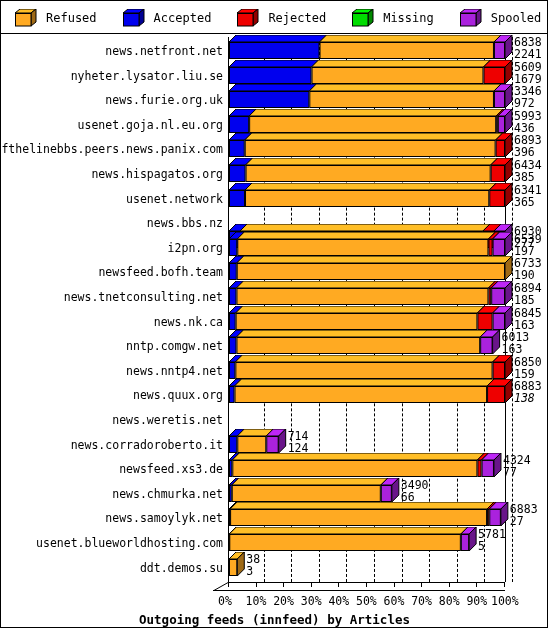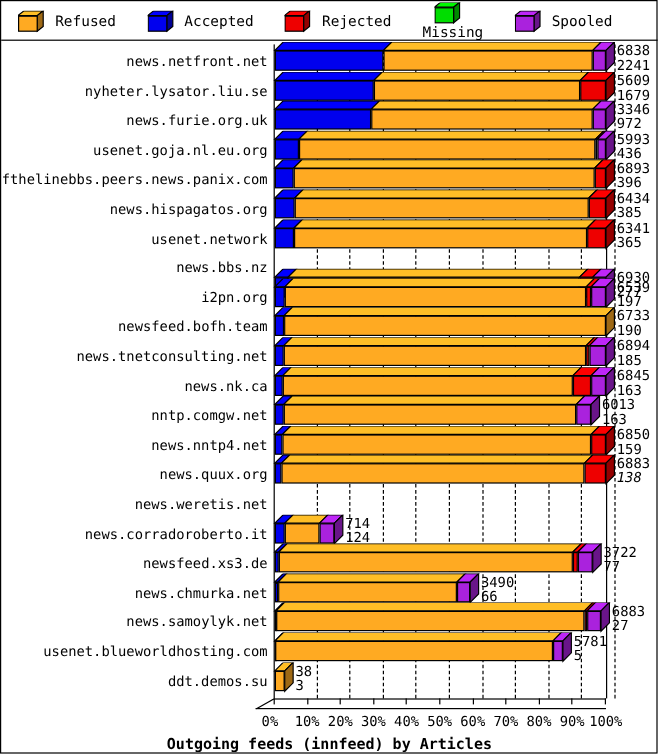--- a/index.html
+++ b/index.html
@@ -56,21 +56,21 @@
           <span class="lg-label">Accepted</span>
         </div>
         <div class="legend-item" style="margin-right: 26px;">
           <span class="lg-cube"><svg width="22" height="18" viewBox="0 0 22 18">
               <polygon points="0,4 5,0 21,0 16,4" fill="#ff0000" stroke="#000" stroke-width="1"></polygon>
               <polygon points="16,4 21,0 21,13 16,17" fill="#940000" stroke="#000" stroke-width="1"></polygon>
               <rect x="0.5" y="4.5" width="15.5" height="12.5" fill="#ee0000" stroke="#000" stroke-width="1"></rect>
             </svg></span>
           <span class="lg-label">Rejected</span>
         </div>
-        <div class="legend-item" style="margin-right: 26px; flex-direction: column;">
+        <div class="legend-item" style="margin-right: 26px;">
           <span class="lg-cube"><svg width="22" height="18" viewBox="0 0 22 18">
               <polygon points="0,4 5,0 21,0 16,4" fill="#00f800" stroke="#000" stroke-width="1"></polygon>
               <polygon points="16,4 21,0 21,13 16,17" fill="#008900" stroke="#000" stroke-width="1"></polygon>
               <rect x="0.5" y="4.5" width="15.5" height="12.5" fill="#00dd00" stroke="#000" stroke-width="1"></rect>
             </svg></span>
           <span class="lg-label">Missing</span>
         </div>
         <div class="legend-item" style="margin-right: 0px;">
           <span class="lg-cube"><svg width="22" height="18" viewBox="0 0 22 18">
               <polygon points="0,4 5,0 21,0 16,4" fill="#be26f8" stroke="#000" stroke-width="1"></polygon>
@@ -343,21 +343,21 @@
             <polygon points="228,7 235,0 238.312,0 231.312,7" fill="#0000ff" stroke="#000" stroke-width="1"></polygon>
             <polygon points="231.312,7 238.312,0 483.4,0 476.4,7" fill="#ffbe26" stroke="#000" stroke-width="1"></polygon>
             <polygon points="476.4,7 483.4,0 487.53999999999996,0 480.53999999999996,7" fill="#ff0000" stroke="#000" stroke-width="1"></polygon>
             <polygon points="480.53999999999996,7 487.53999999999996,0 499.96,0 492.96,7" fill="#be26f8" stroke="#000" stroke-width="1"></polygon>
             <polygon points="492.96,7 499.96,0 499.96,17 492.96,24" fill="#691589" stroke="#000" stroke-width="1"></polygon>
             <rect x="228.5" y="7.5" width="2.312000000000012" height="16" fill="#0000ee" stroke="#000" stroke-width="1"></rect>
             <rect x="231.812" y="7.5" width="244.08799999999997" height="16" fill="#ffaa22" stroke="#000" stroke-width="1"></rect>
             <rect x="476.9" y="7.5" width="3.1399999999999864" height="16" fill="#ee0000" stroke="#000" stroke-width="1"></rect>
             <rect x="481.03999999999996" y="7.5" width="11.420000000000016" height="16" fill="#aa22dd" stroke="#000" stroke-width="1"></rect>
           </svg>
-          <div class="valtot" style="left: 501.96px; top: -5px;">3722</div>
+          <div class="valtot" style="left: 501.96px; top: -5px;">4324</div>
           <div class="valsub" style="left: 501.96px; top: 7px;">77</div>
         </div>
         <div class="bar" style="left: 0px; top: 450.8px; width: 547px;">
           <svg width="547" height="26" viewBox="0 0 547 26" style="position: absolute; left: 0px; top: -7px;">
             <polygon points="228,7 235,0 237.76,0 230.76,7" fill="#0000ff" stroke="#000" stroke-width="1"></polygon>
             <polygon points="230.76,7 237.76,0 386.8,0 379.8,7" fill="#ffbe26" stroke="#000" stroke-width="1"></polygon>
             <polygon points="379.8,7 386.8,0 397.84000000000003,0 390.84000000000003,7" fill="#be26f8" stroke="#000" stroke-width="1"></polygon>
             <polygon points="390.84000000000003,7 397.84000000000003,0 397.84000000000003,17 390.84000000000003,24" fill="#691589" stroke="#000" stroke-width="1"></polygon>
             <rect x="228.5" y="7.5" width="1.759999999999991" height="16" fill="#0000ee" stroke="#000" stroke-width="1"></rect>
             <rect x="231.26" y="7.5" width="148.04000000000002" height="16" fill="#ffaa22" stroke="#000" stroke-width="1"></rect>

